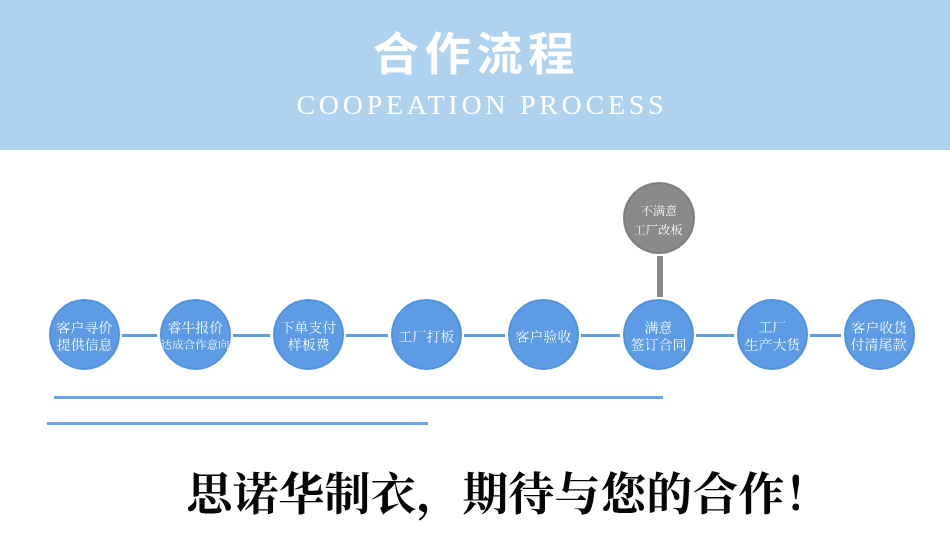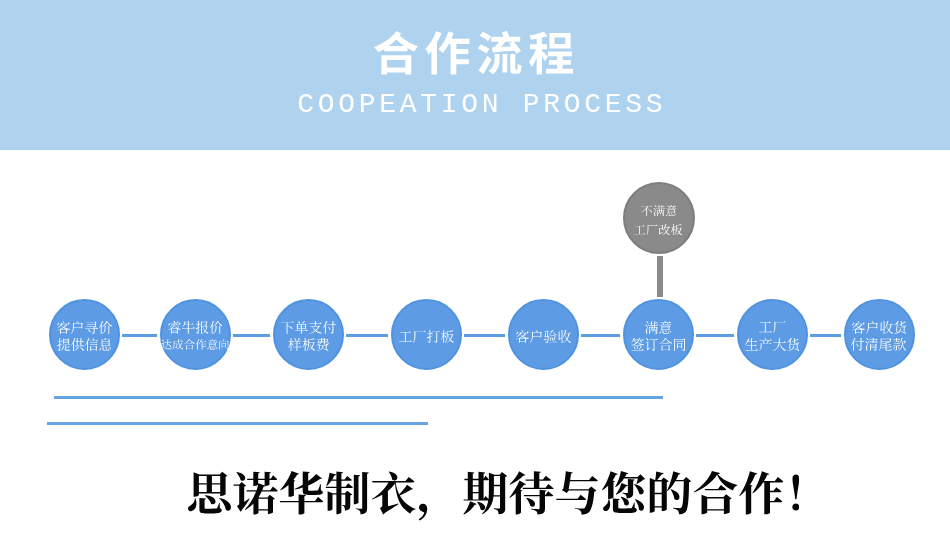--- a/index.html
+++ b/index.html
@@ -4,21 +4,21 @@
 <title>合作流程</title>
 <style>
   html,body{margin:0;padding:0;}
   body{width:950px;height:557px;background:#ffffff;overflow:hidden;}
   .page{position:relative;width:950px;height:557px;background:#ffffff;
         font-family:"Liberation Sans","DejaVu Sans",sans-serif;}
   .banner{position:absolute;left:0;top:0;width:950px;height:150px;background:#afd3ef;}
   .subtitle{position:absolute;left:0;top:90.5px;width:950px;text-align:center;
         color:#ffffff;font-size:28px;font-weight:400;line-height:1;
         letter-spacing:3.7px;padding-left:13.7px;box-sizing:border-box;
-        font-family:Liberation Mono, monospace;}
+        font-family:Liberation Serif, serif;}
   .txt{position:absolute;}
   .node{position:absolute;width:71px;height:71px;border-radius:50%;
         background:#5d9ce5;border:2px solid #4f93de;box-sizing:border-box;}
   .node.gray{width:72px;height:72px;background:#8a8a8a;
         border-color:#7e7e7e;}
   .hline{position:absolute;height:3px;background:#5d9de2;}
   .vline{position:absolute;width:6px;background:#8a8a8a;}
   .underline{position:absolute;height:3px;background:#68a3e4;}
 </style>
 </head>

